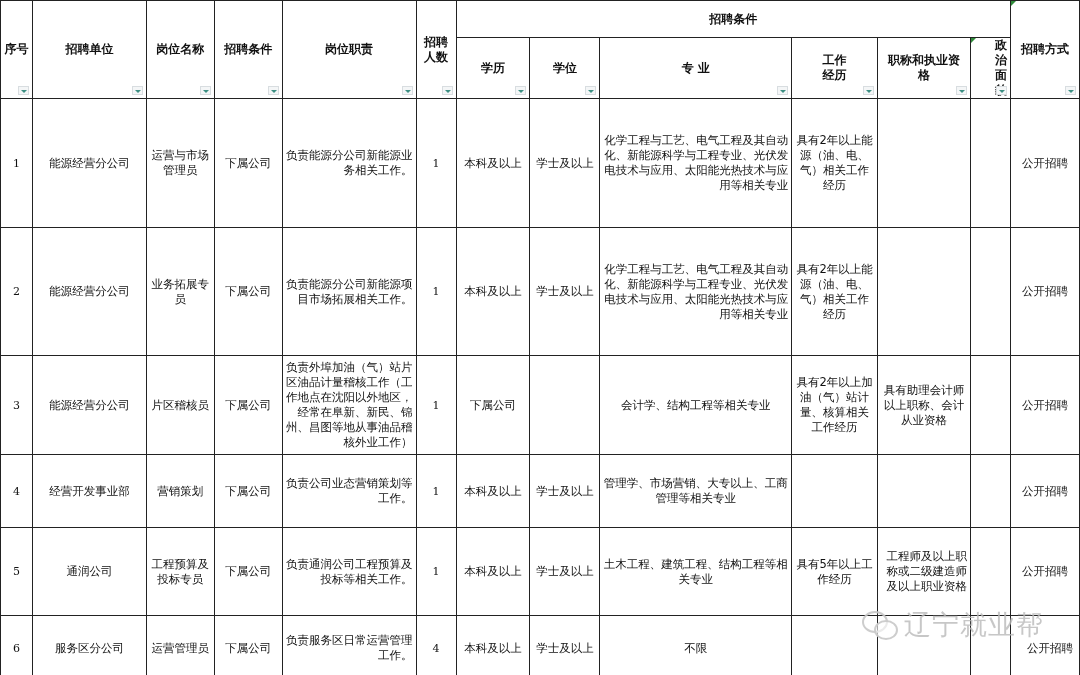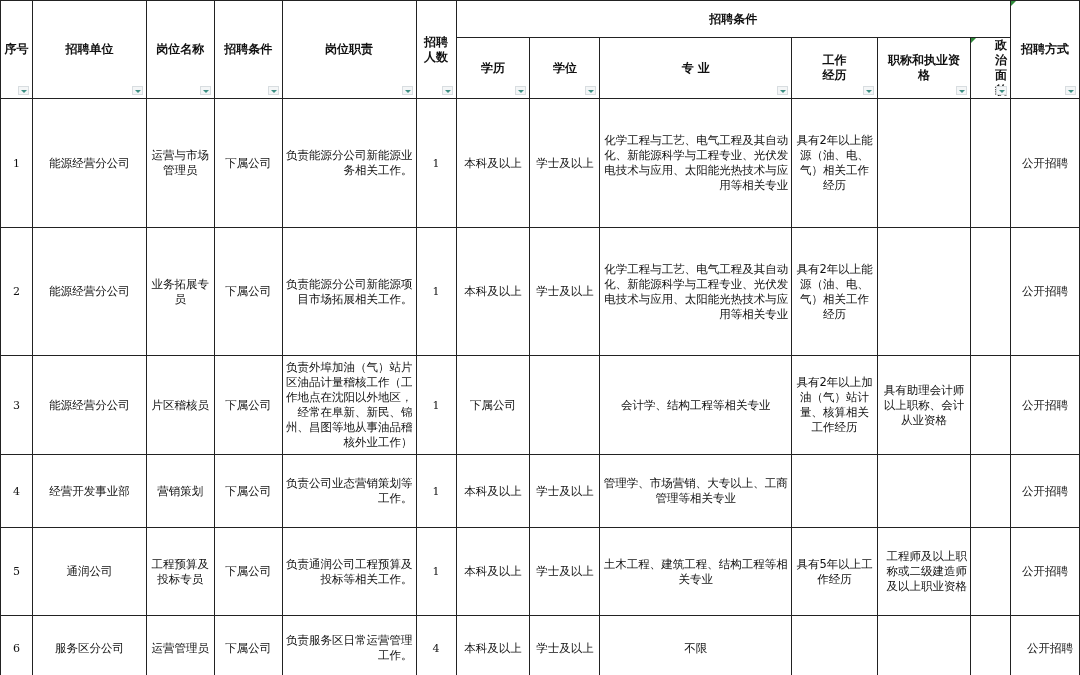--- a/index.html
+++ b/index.html
@@ -176,13 +176,20 @@
     <td></td>
     <td></td>
     <td></td>
     <td></td>
     <td></td>
     <td></td>
   </tr>
 </tbody>
     </table>
 
+<div class="watermark">
+  <div class="wm-icon">
+    <div class="wm-bubble1"></div>
+        <div class="wm-bubble2"></div>
+  </div>
+  <span class="wm-text">辽宁就业帮</span>
+</div>
 </div>
 
 </body></html>

